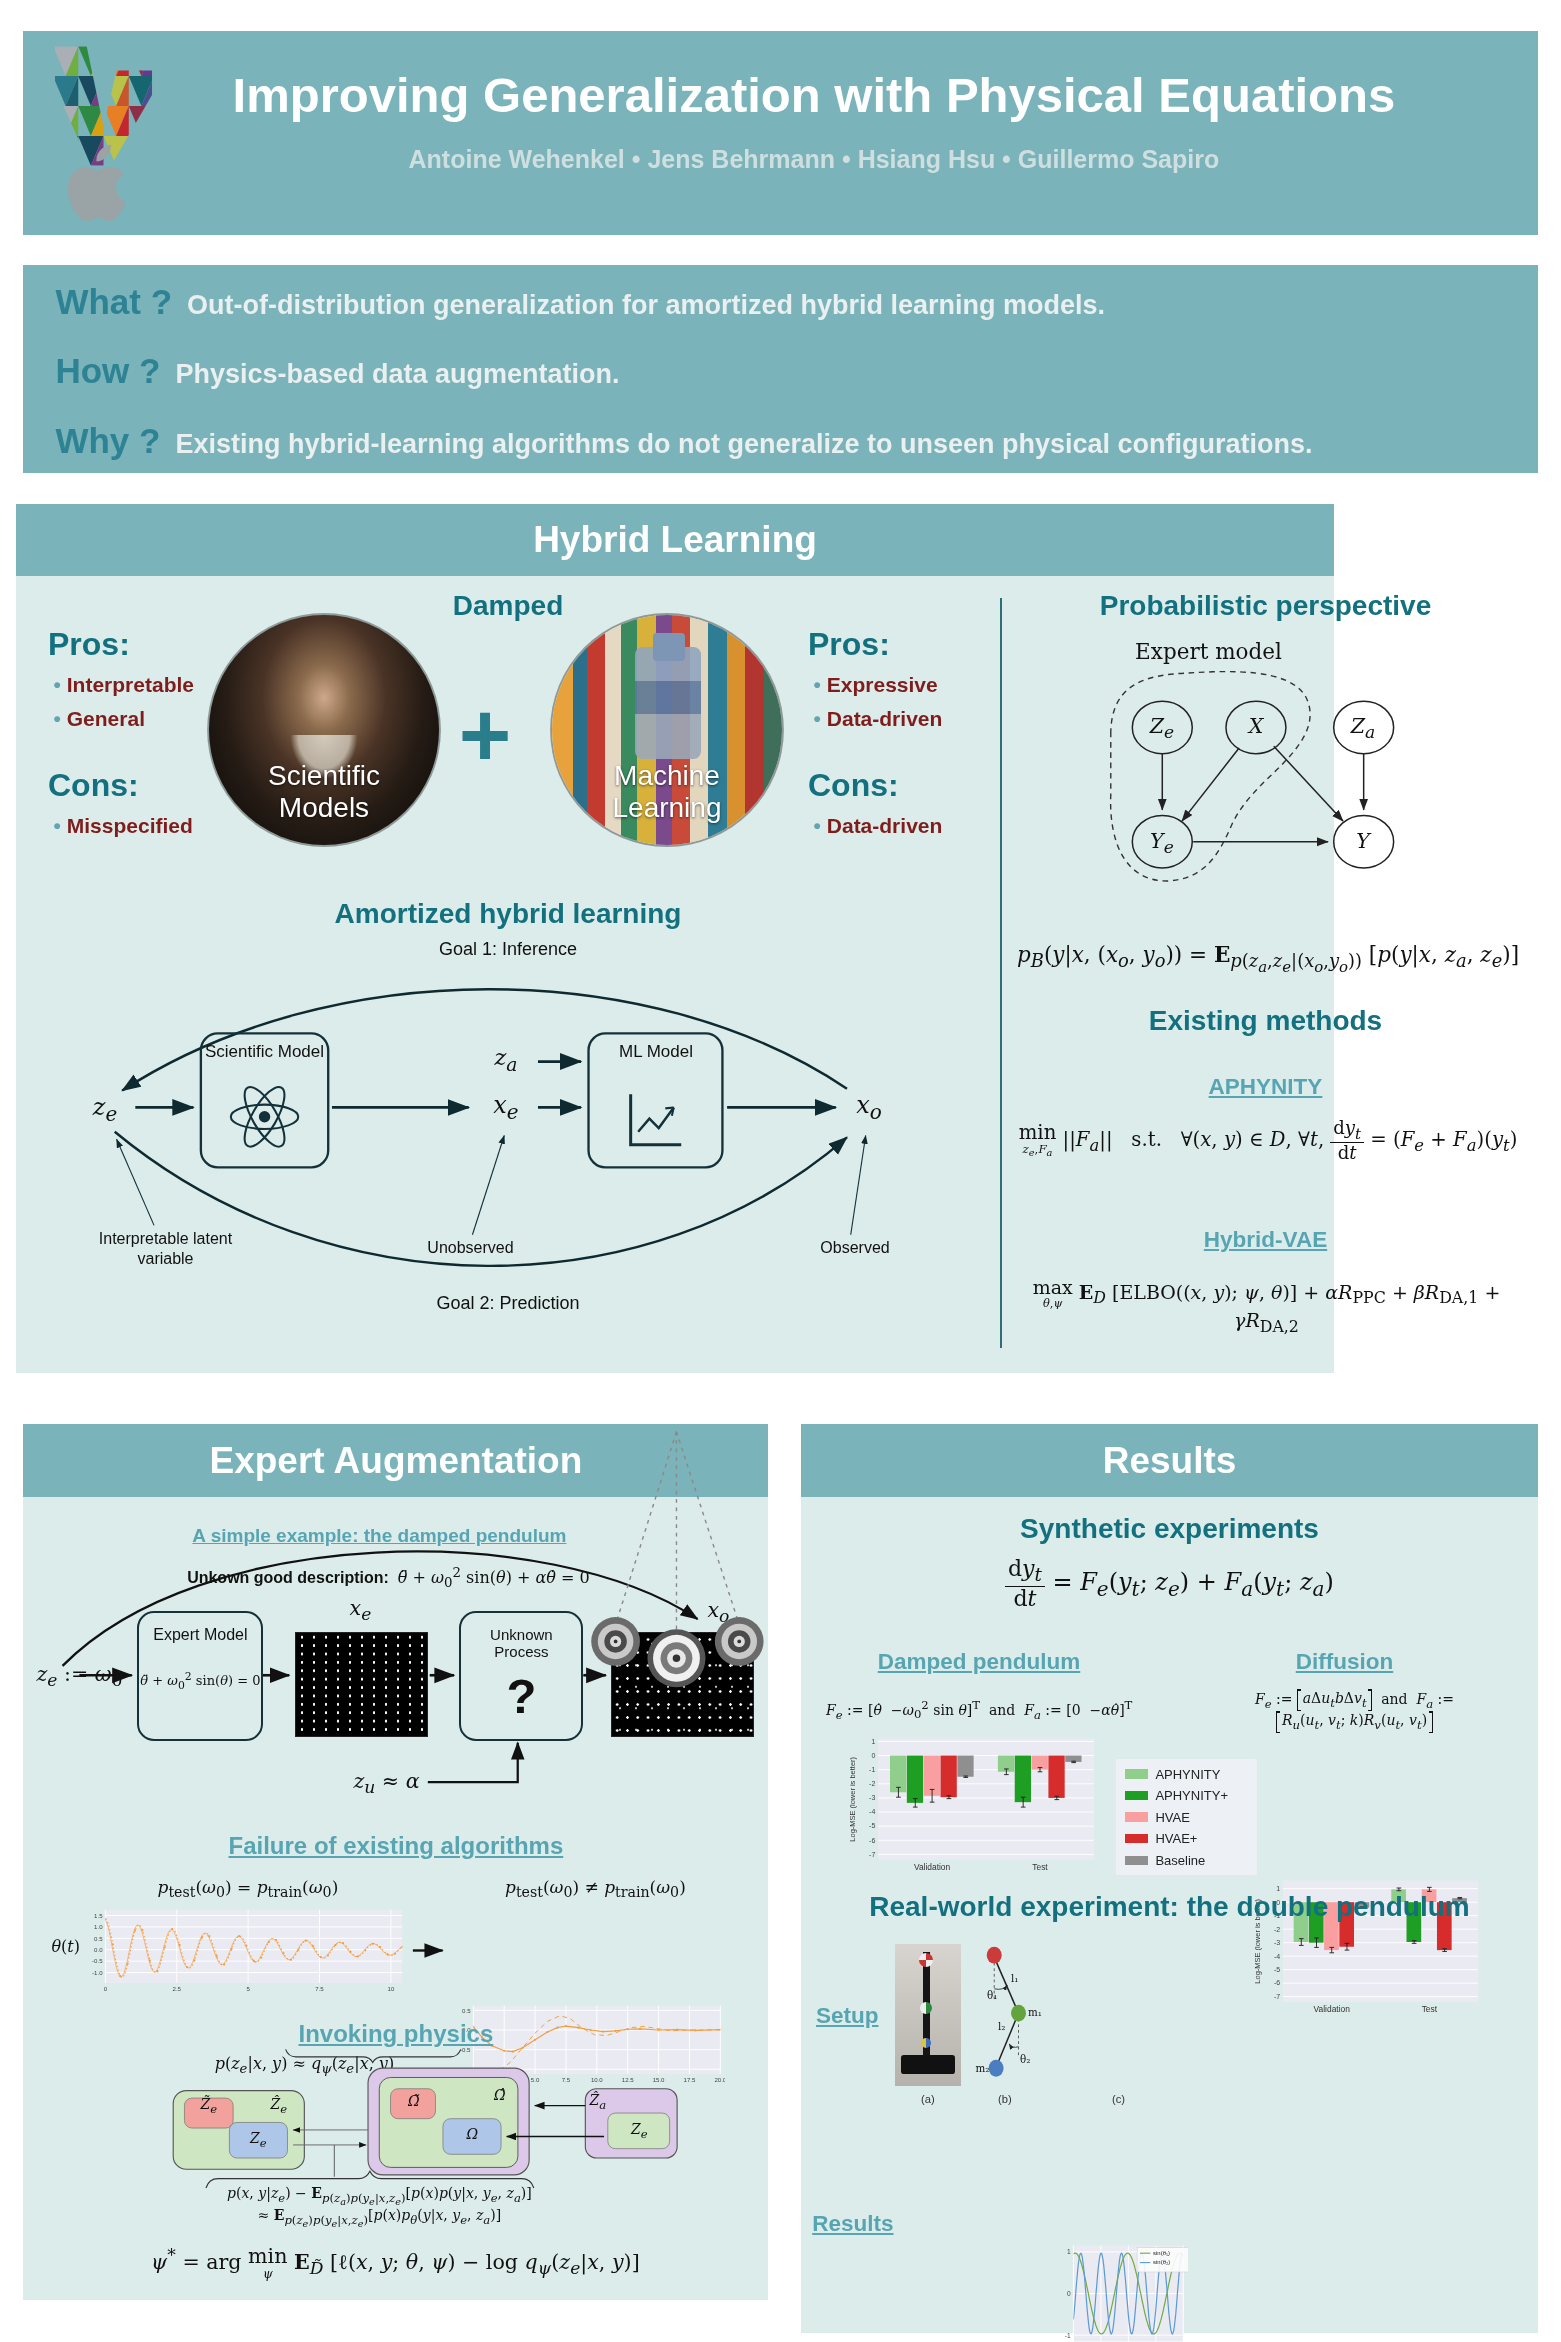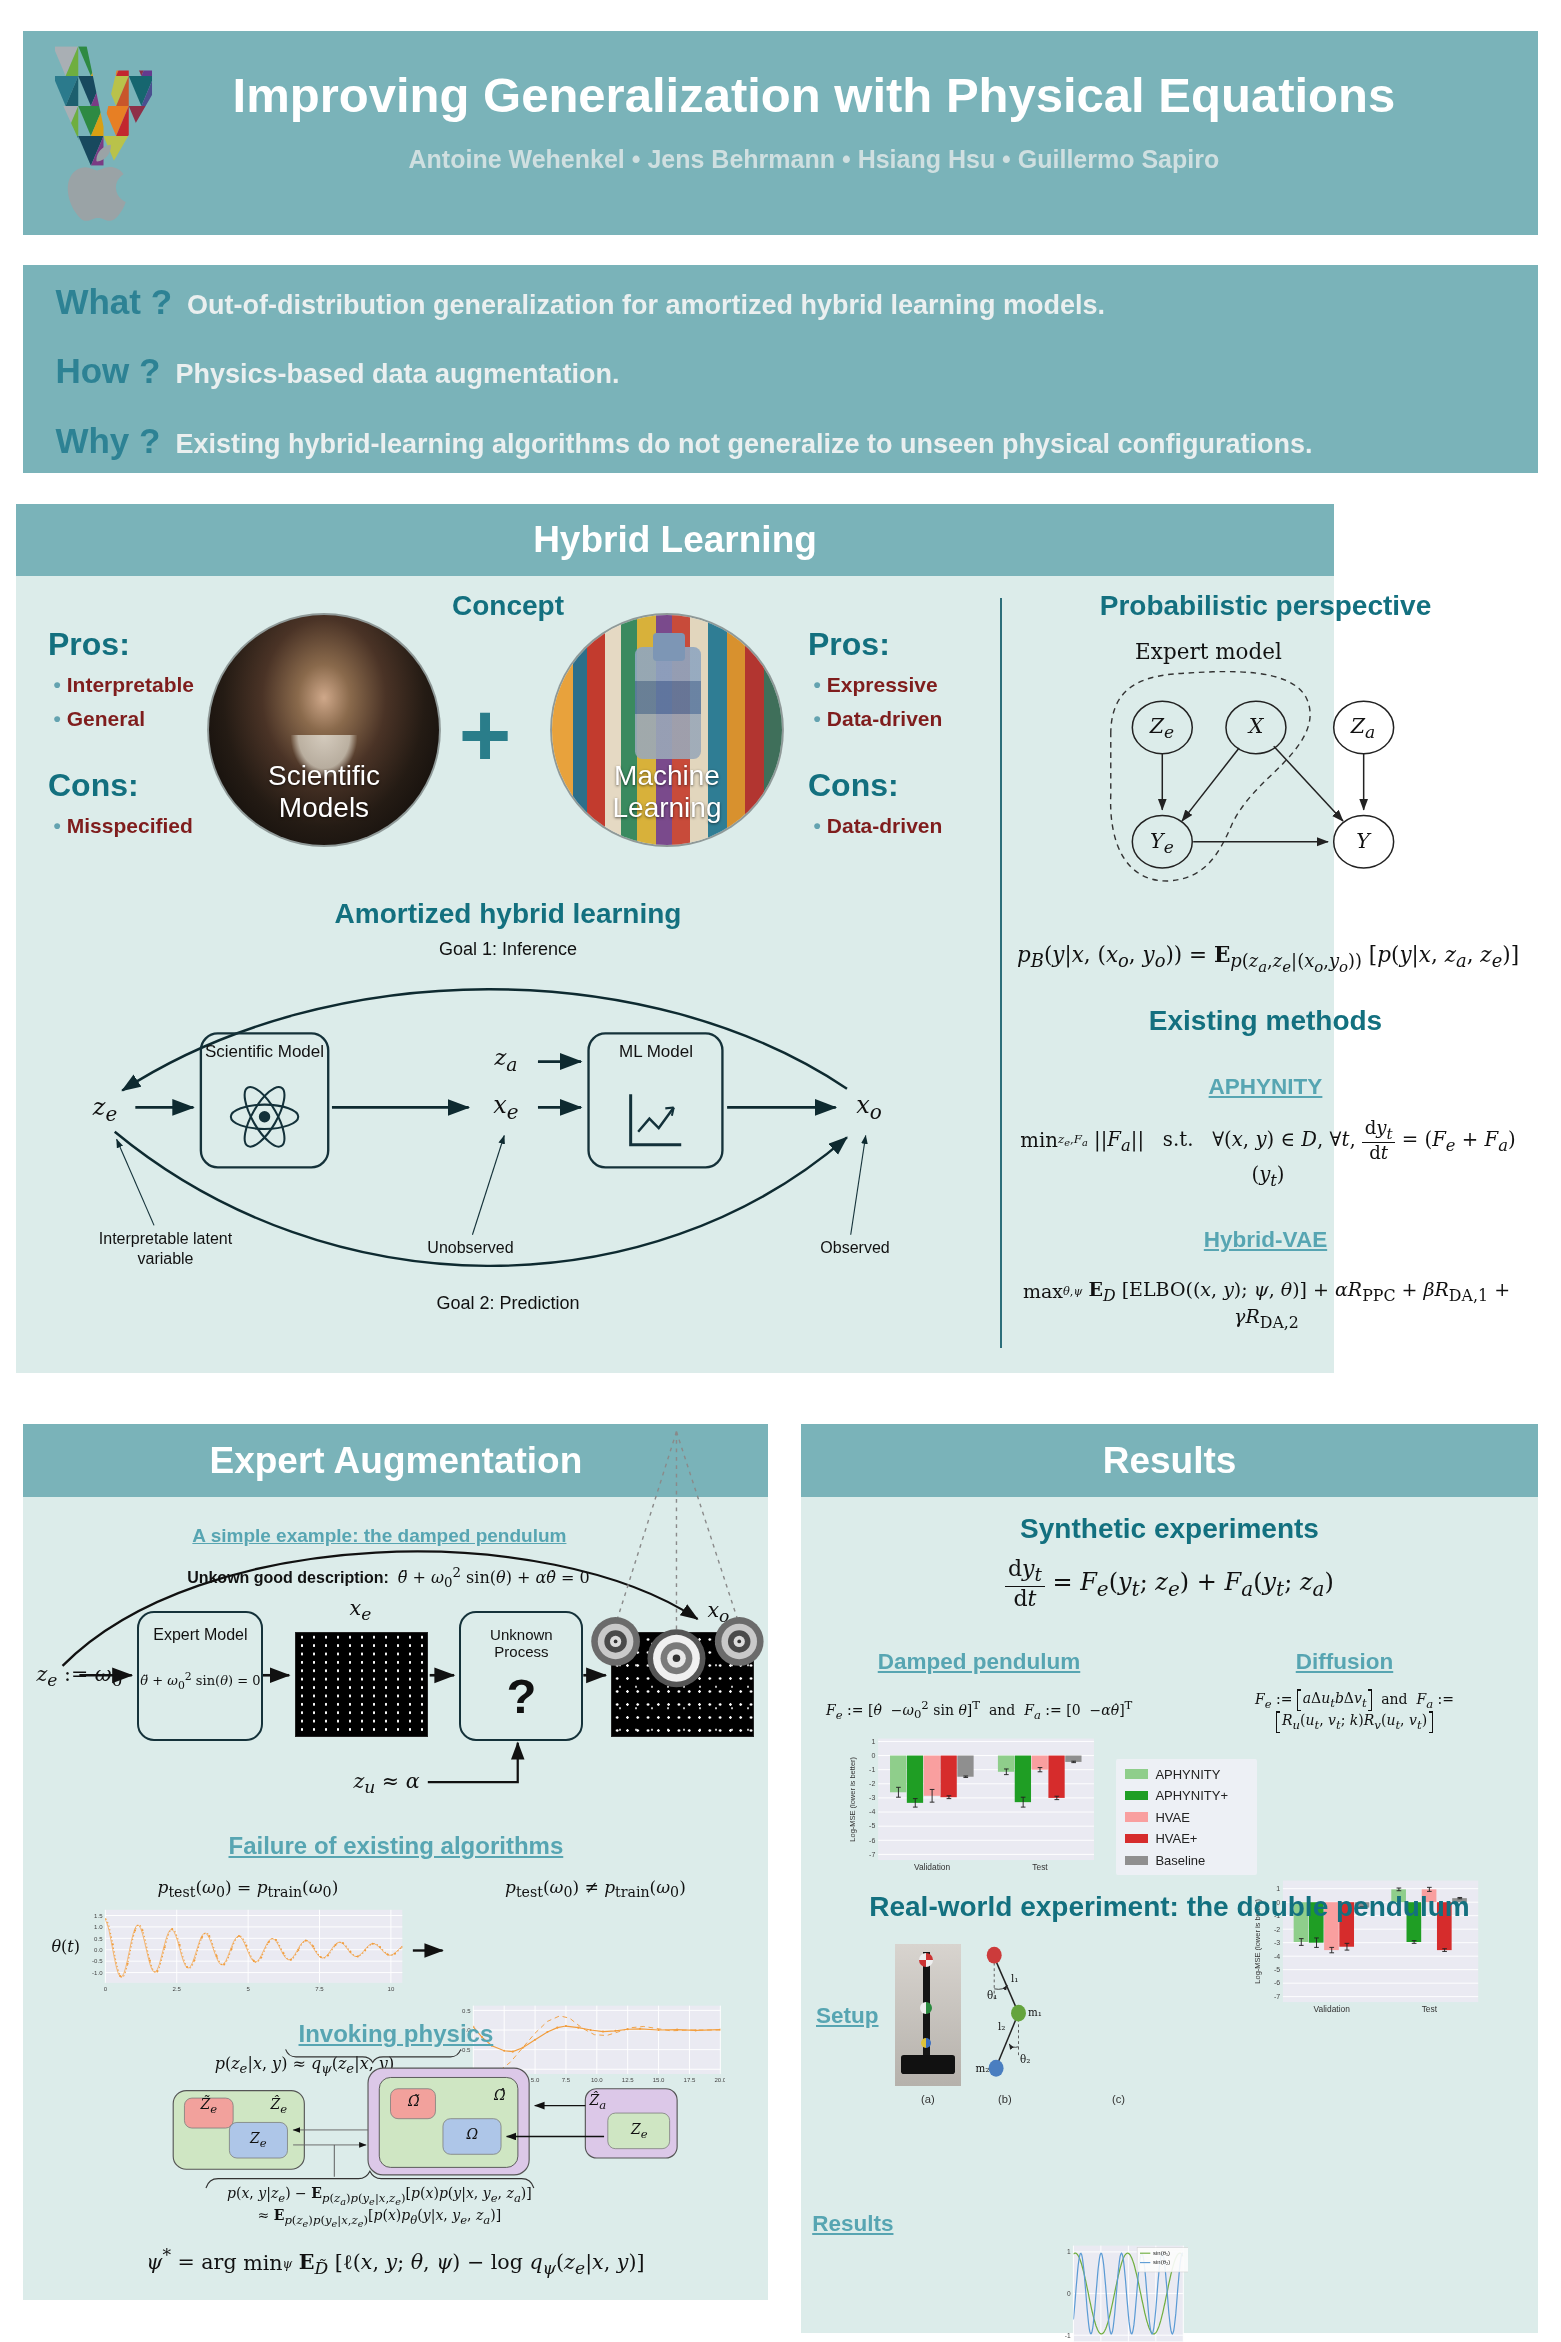--- a/index.html
+++ b/index.html
@@ -8,21 +8,21 @@
   .teal-bg{background:#7ab3b9}
   .panel-body{background:#dcecea}
   .panel-header{background:#7ab3b9;color:#fff;font-weight:bold;text-align:center}
   .h-dark{color:#13707f;font-weight:bold}
   .link-h{color:#57a5b2;font-weight:bold;text-decoration:underline}
   .ctr{text-align:center}
   .eq{font-family:"DejaVu Serif","Liberation Serif",serif;color:#111}
   .eq i{font-style:italic}
   .frac{display:inline-flex;flex-direction:column;vertical-align:middle;text-align:center;line-height:1.1;font-size:0.92em}
   .frac>span:first-child{border-bottom:1.2px solid currentColor;padding:0 2.8px}
-  .under{display:inline-flex;align-items:center;line-height:1;vertical-align:middle}
+  .under{display:inline-flex;flex-direction:column;align-items:center;line-height:1;vertical-align:middle}
   .under .us{font-size:0.6em;margin-top:0.9px}
   .mat{display:inline-flex;flex-direction:row;text-align:center;line-height:1.15;vertical-align:middle;border-left:1.5px solid #111;border-right:1.5px solid #111;padding:0.9px 4.7px;position:relative}
   .mat::before,.mat::after{content:"";position:absolute;left:0;right:0;height:1.5px;background:transparent;border-left:3.7px solid #111;border-right:3.7px solid #111}
   .mat::before{top:0}.mat::after{bottom:0}
   .bullet-list{margin:3.7px 0 0 5.6px;padding:0;list-style:none}
   .bullet-list li{color:#7f1d1d;font-weight:bold;font-size:21px;margin:10px 0}
   .bullet-list li::before{content:"•  ";color:#64a3b0}
   .circle-img{border-radius:50%;position:absolute;overflow:hidden;box-shadow:0 0 0 1.9px rgba(0,0,0,0.35)}
   .circle-label{position:absolute;left:0;right:0;bottom:20.6px;color:#fff;font-size:28px;text-align:center;line-height:1.15;text-shadow:0 0.9px 2.8px rgba(0,0,0,.6)}
   .blackimg{background-color:#000;background-image:radial-gradient(circle,#fff 1px,transparent 1.5px);background-size:12px 8.4px;border:0.9px solid #222}
@@ -102,21 +102,21 @@
     <span class="qans">Existing hybrid-learning algorithms do not generalize to unseen physical configurations.</span>
   </div>
 </div>
 
 <div class="abs panel-body" style="left:16px;top:504px;width:1318px;height:869px">
   <div class="panel-header abs" style="left:0;top:0;width:100%;height:72px;font-size:37px;line-height:72px">
     <span>Hybrid Learning</span>
   </div>
   <div class="abs" style="left:984px;top:94px;width:2.3px;height:750px;background:#2c6e7a"></div>
 
-  <div class="abs h-dark ctr" style="left:0;top:86px;width:984px;font-size:28px">Concept</div>
+  <div class="abs h-dark ctr" style="left:0;top:86px;width:984px;font-size:28px">Damped</div>
 
   <div class="abs" style="left:32px;top:122px;width:178px">
     <div class="h-dark" style="font-size:32px">Pros:</div>
     <ul class="bullet-list">
       <li>Interpretable</li>
       <li>General</li>
     </ul>
     <div class="h-dark" style="font-size:32px;margin-top:36px">Cons:</div>
     <ul class="bullet-list">
       <li>Misspecified</li>

